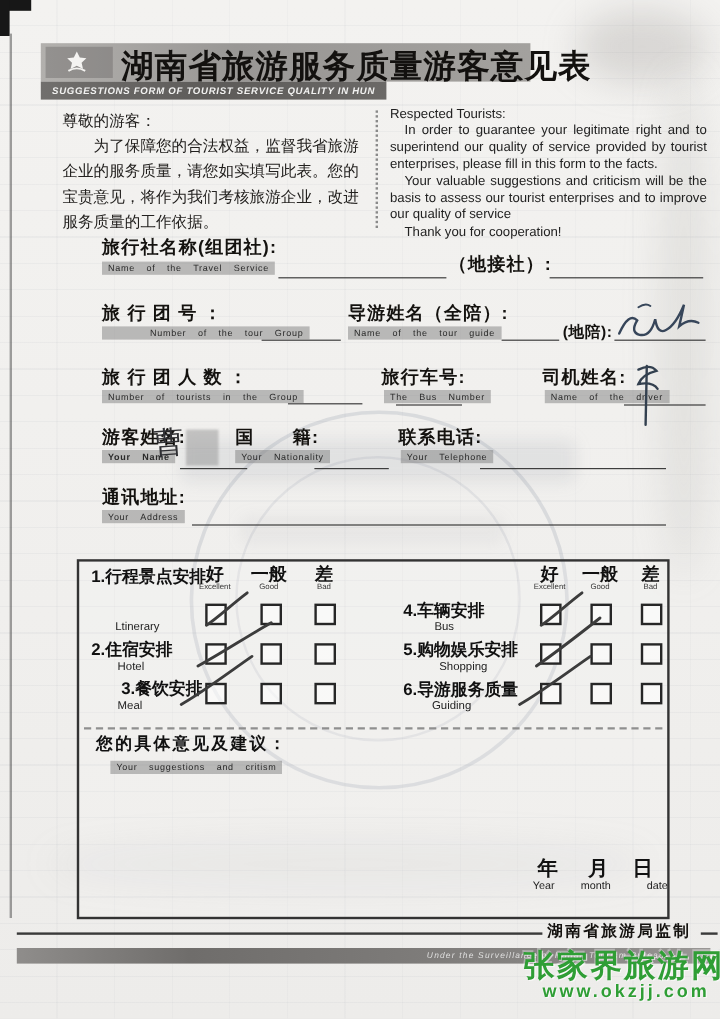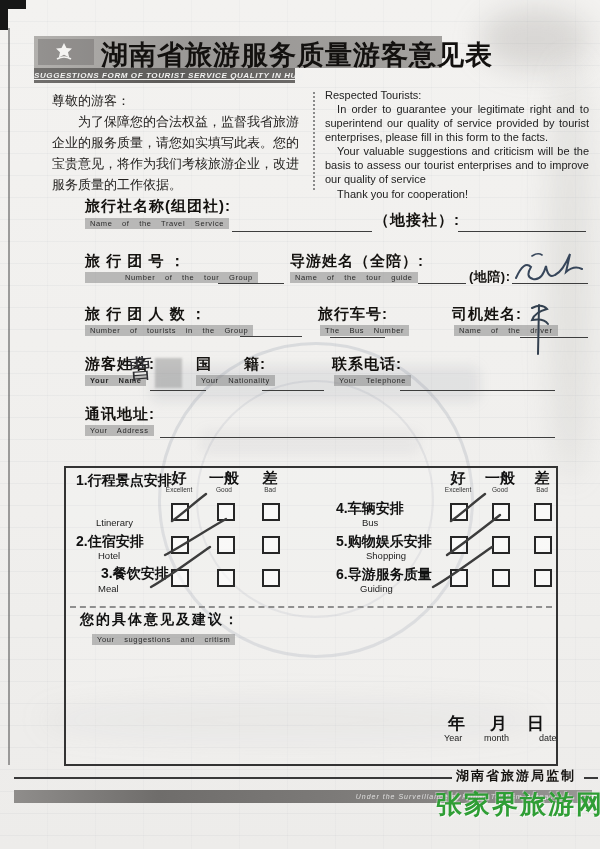--- a/index.html
+++ b/index.html
@@ -16,24 +16,24 @@
       repeating-linear-gradient(90deg, transparent 0 47px, rgba(100,110,130,.035) 47px 48px);}
   .blob{border-radius:50%;filter:blur(14px);z-index:0;}
   .corner-h{left:0;top:0;width:26px;height:9px;background:#171717;z-index:6;}
   .corner-v{left:0;top:0;width:8px;height:30px;background:#171717;z-index:6;}
   .edge-line{left:8px;top:28px;width:2px;height:737px;background:rgba(70,70,70,.5);z-index:6;}
   
   .hbar{left:34px;top:36px;width:408px;height:32px;z-index:2;
     background:linear-gradient(90deg,#b2b0ad,#999795 40%,#a3a19e);}
   .logo-box{left:38px;top:39px;width:56px;height:26px;background:rgba(92,90,88,.35);z-index:3;}
   .title{left:101px;top:37px;font-size:27px;font-weight:bold;letter-spacing:1px;color:#13110f;z-index:4;white-space:nowrap;}
-  .subbar{left:34px;top:68px;width:261px;height:15px;z-index:3;
+  .subbar{left:34px;top:68px;width:288px;height:15px;z-index:3;
     background:linear-gradient(90deg,#716f6d,#5d5b59 50%,#6b6967);
     color:#f1f1f0;font-size:8px;font-weight:bold;font-style:italic;letter-spacing:.6px;
-    line-height:15px;text-align:center;white-space:nowrap;text-decoration:underline;}
+    line-height:15px;text-align:center;white-space:nowrap;}
   
   .intro-cn{left:52px;top:90px;width:258px;font-size:13px;line-height:1.62;color:#23211f;z-index:5;}
   .intro-cn p{margin:0;text-indent:2em;}
   .intro-thanks{text-align:right;padding-right:28px;}
   .divider{left:313px;top:92px;height:98px;border-left:2px dotted #8a8a8a;z-index:5;}
   .intro-en{left:325px;top:88px;width:264px;font-size:11px;line-height:1.28;color:#222;text-align:justify;z-index:5;}
   .intro-en p{margin:0;text-indent:1.1em;}
   .intro-en .sal{text-indent:0;}
   
   .cn-label{font-weight:bold;font-size:15px;letter-spacing:1px;color:#14120f;white-space:nowrap;z-index:5;}
@@ -247,14 +247,15 @@
   <div class="abs date-en" style="left:523px;top:733px;padding-left:16px;">date</div>
 
   <div class="abs f-line" style="left:14px;top:777px;width:438px;"></div>
   <div class="abs issuer">湖南省旅游局监制</div>
   <div class="abs f-line" style="left:584px;top:777px;width:14px;"></div>
   <div class="abs f-bar">
     <span>Under the Surveillance of Hunan Tourism Bureau</span>
   </div>
 
   <div class="abs wm wm-name" style="color: rgb(47, 158, 53);">张家界旅游网</div>
+  <div class="abs wm wm-url" style="color: rgb(47, 158, 53);">www.okzjj.com</div>
 
 </div>
 
 </body></html>

